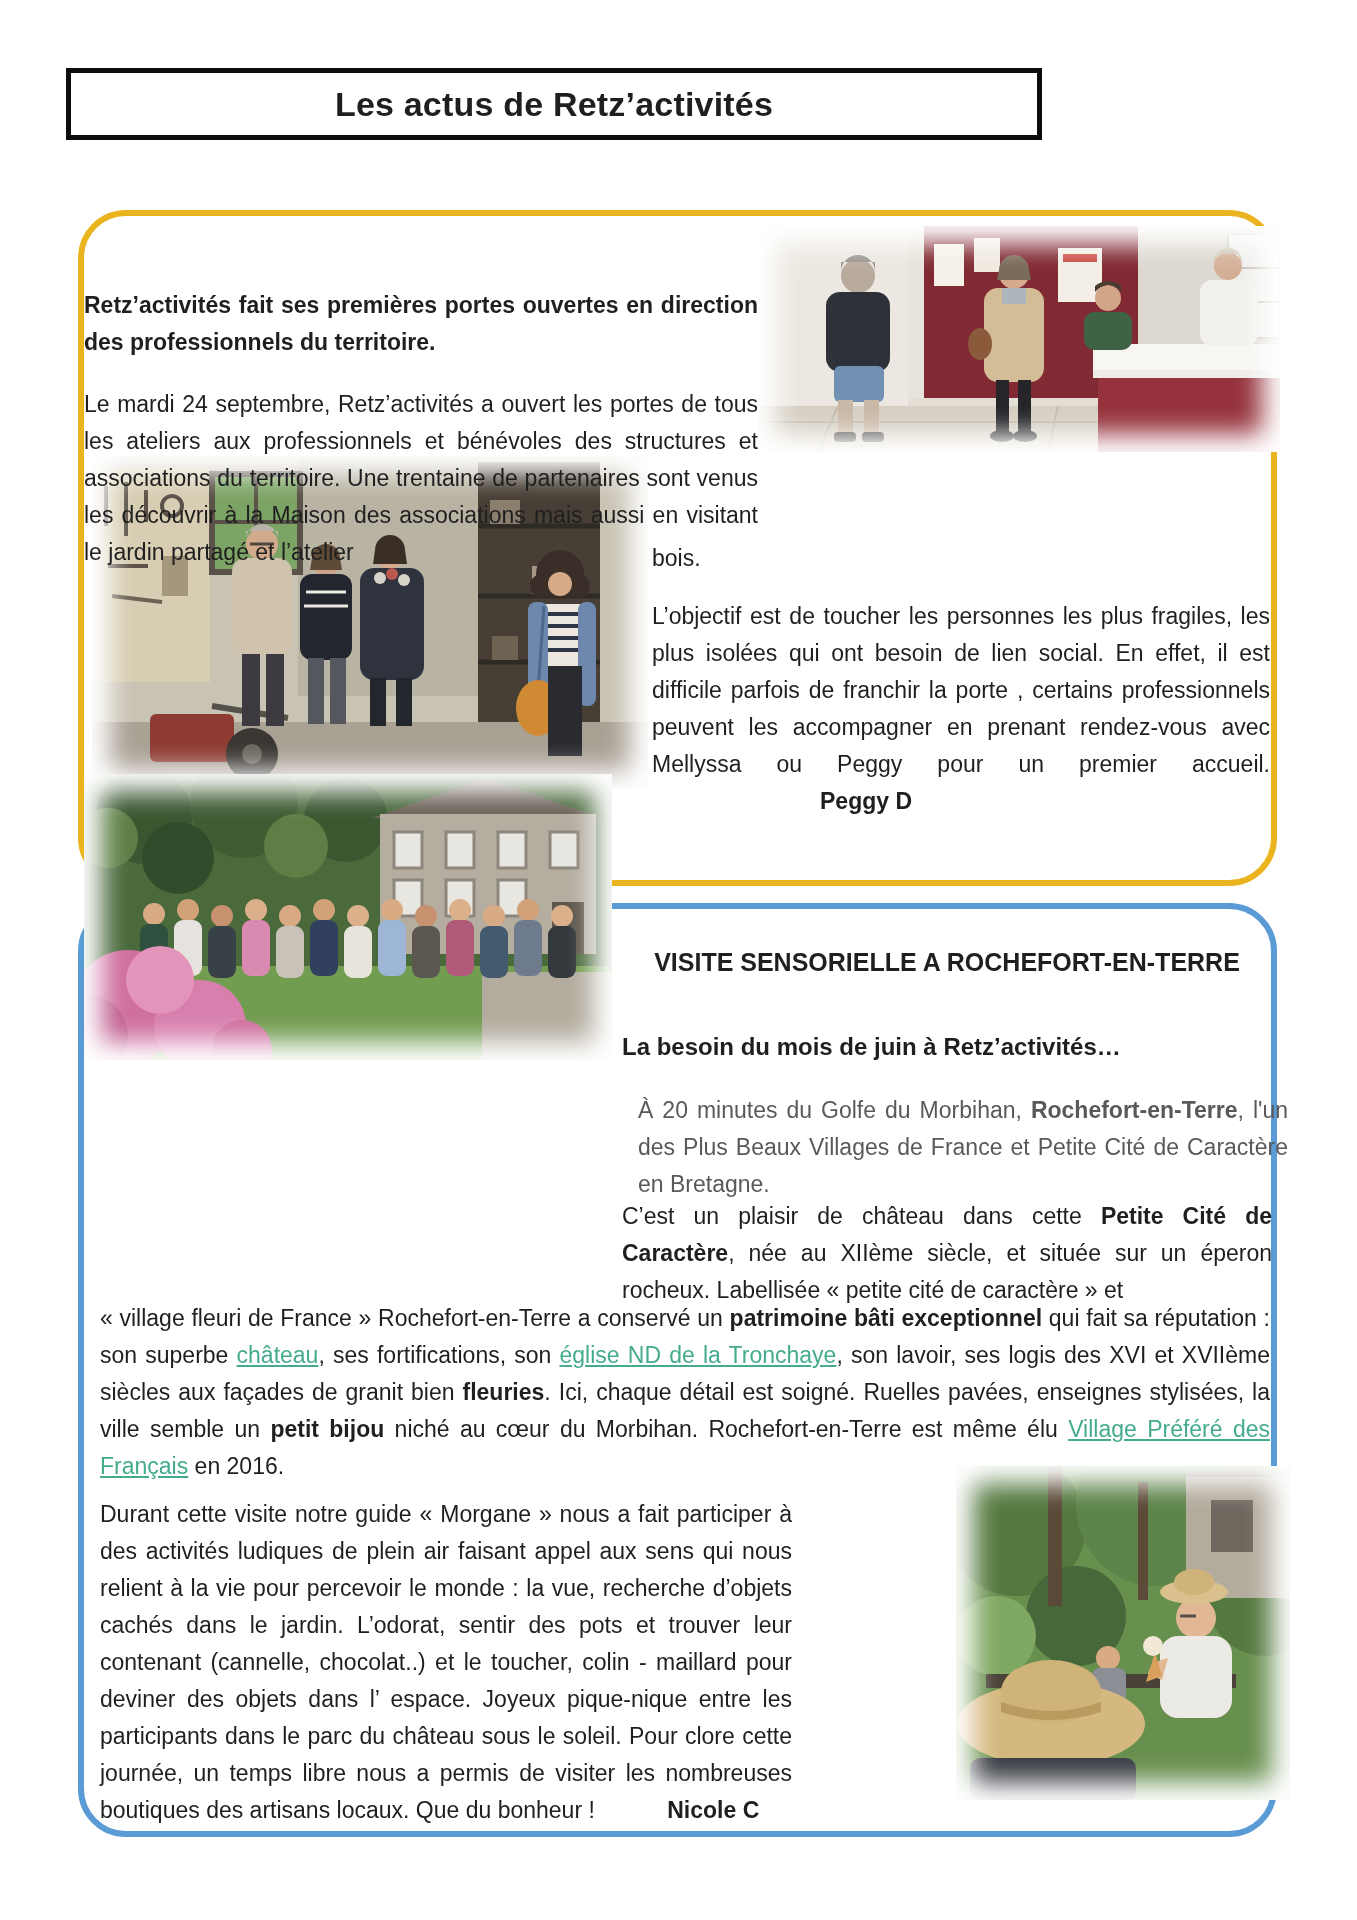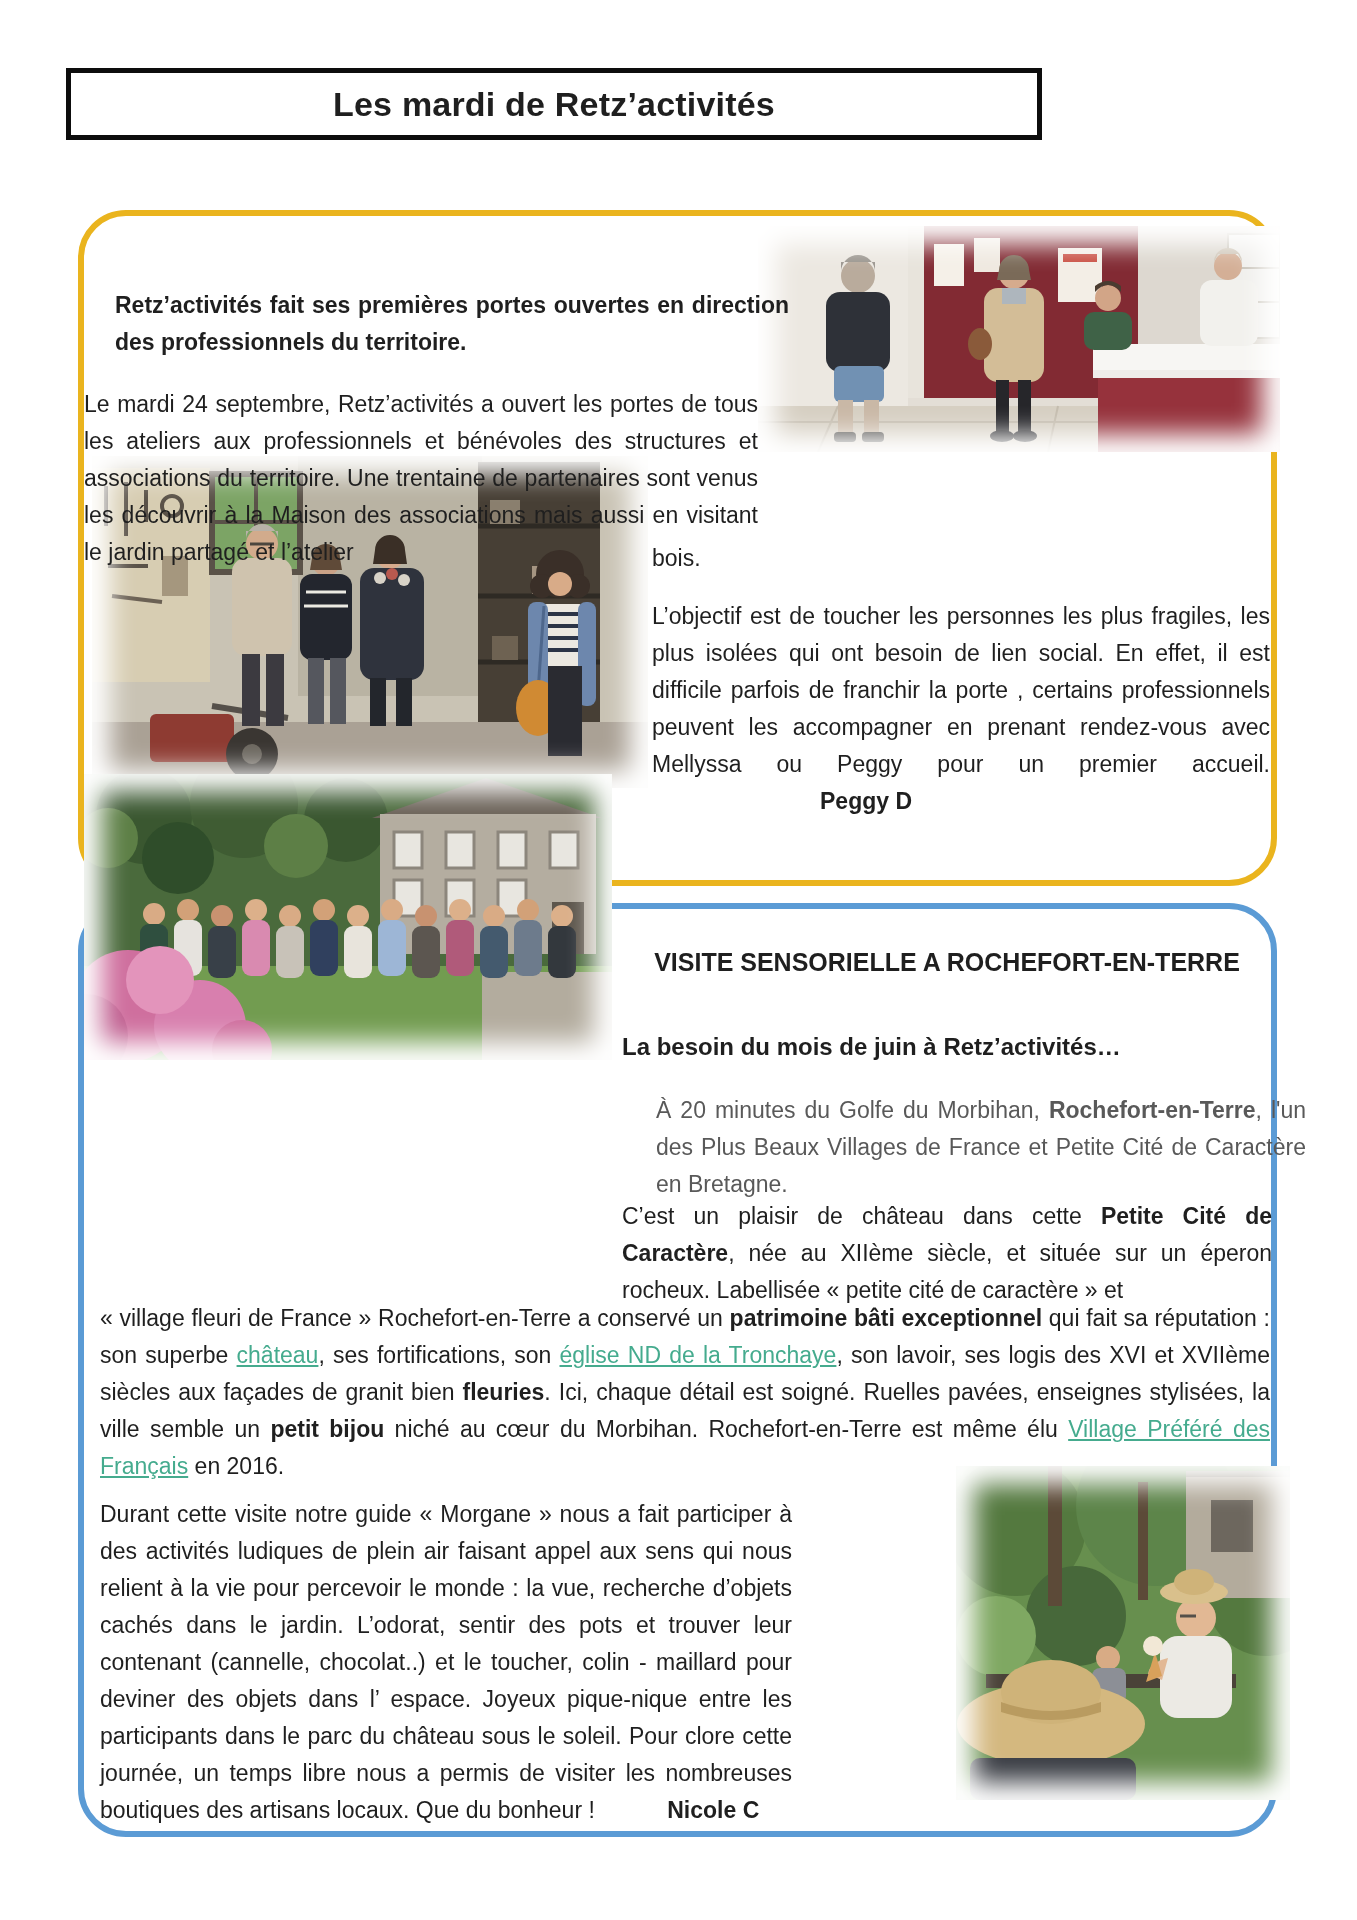--- a/index.html
+++ b/index.html
@@ -29,21 +29,21 @@
   .photo.top{z-index:6;}
   .photo svg{display:block;width:100%;height:100%;}
   .photo::after{content:"";position:absolute;inset:0;box-shadow:inset 0 0 26px 18px #fff;pointer-events:none;}
 </style>
 </head>
 <body>
 
 <div class="page">
 
   <div class="abs title-box">
-    <h1>Les mardi de Retz’activités</h1>
+    <h1>Les actus de Retz’activités</h1>
   </div>
 
   <div class="abs rbox box-yellow"></div>
 
   <div class="abs rbox box-blue"></div>
 
   <div class="abs photo" style="left:758px;top:226px;width:522px;height:226px;">
     <svg viewBox="0 0 522 226" preserveAspectRatio="none">
       <rect width="522" height="226" fill="#e3ded6"></rect>
       <rect x="0" y="0" width="150" height="190" fill="#ece8e1"></rect>
@@ -252,36 +252,36 @@
       <rect x="136" y="202" width="34" height="36" rx="8" fill="#8c8f96"></rect>
 
       <ellipse cx="95" cy="258" rx="94" ry="42" fill="#d4b87f"></ellipse>
       <ellipse cx="95" cy="226" rx="50" ry="32" fill="#cfb379"></ellipse>
       <path d="M45 236 q50 18 100 0 l0 10 q-50 16 -100 0 z" fill="#b99b60"></path>
       <rect x="14" y="292" width="166" height="42" rx="10" fill="#3a3d44"></rect>
     </svg>
   </div>
 
 
-  <div class="abs txt b" style="left:84px;top:287px;width:674px;margin-left:31px;">Retz’activités fait ses premières portes ouvertes en direction des professionnels du territoire.</div>
+  <div class="abs txt b" style="left:84px;top:287px;width:674px;">Retz’activités fait ses premières portes ouvertes en direction des professionnels du territoire.</div>
 
   <div class="abs txt" style="left:84px;top:386px;width:674px;">Le mardi 24 septembre, Retz’activités a ouvert les portes de tous les ateliers aux professionnels et bénévoles des structures et associations du territoire. Une trentaine de partenaires sont venus les découvrir à la Maison des associations mais aussi en visitant le jardin partagé et l’atelier</div>
 
   <div class="abs txt" style="left:652px;top:598px;width:618px;">
     <span>L’objectif est de toucher les personnes les plus fragiles, les plus isolées qui ont besoin de lien social. En effet, il est difficile parfois de franchir la porte , certains professionnels peuvent les accompagner en prenant rendez-vous avec Mellyssa ou Peggy pour un premier accueil.</span>
     <span class="sig" style="margin-left:168px;">Peggy D</span>
   </div>
 
   <div class="abs txt" style="left:652px;top:540px;width:300px;text-align:left;">bois.</div>
 
   <div class="abs heading" style="left:622px;top:948px;width:650px;">VISITE SENSORIELLE A ROCHEFORT-EN-TERRE</div>
 
   <div class="abs txt b" style="left:622px;top:1028px;width:650px;text-align:left;font-size:24px;">La besoin du mois de juin à Retz’activités…</div>
 
-  <div class="abs txt" style="left:656px;top:1092px;width:650px;"><span class="gray">À 20 minutes du Golfe du Morbihan, </span><span class="b gray">Rochefort-en-Terre</span><span class="gray">, l'un des Plus Beaux Villages de France et Petite Cité de Caractère en Bretagne.</span></div>
+  <div class="abs txt" style="left:638px;top:1092px;width:650px;"><span class="gray">À 20 minutes du Golfe du Morbihan, </span><span class="b gray">Rochefort-en-Terre</span><span class="gray">, l'un des Plus Beaux Villages de France et Petite Cité de Caractère en Bretagne.</span></div>
 
   <div class="abs txt" style="left:622px;top:1198px;width:650px;"><span>C’est un plaisir de château dans cette </span><span class="b">Petite Cité de Caractère</span><span>, née au XIIème siècle, et située sur un éperon rocheux. Labellisée  « petite cité de caractère » et</span></div>
 
   <div class="abs txt" style="left:100px;top:1300px;width:1170px;"><span>« village fleuri de France » Rochefort-en-Terre a conservé un </span><span class="b">patrimoine bâti exceptionnel</span><span> qui fait sa réputation :  son superbe </span><span class="link">château</span><span>, ses fortifications, son </span><span class="link">église ND de la Tronchaye</span><span>, son lavoir, ses logis des XVI et XVIIème siècles aux façades de granit bien </span><span class="b">fleuries</span><span>. Ici, chaque détail est soigné. Ruelles pavées, enseignes stylisées, la ville semble un </span><span class="b">petit bijou</span><span> niché au cœur du Morbihan. Rochefort-en-Terre est même élu </span><span class="link">Village Préféré des Français</span><span> en 2016.</span></div>
 
   <div class="abs txt" style="left:100px;top:1496px;width:692px;">
     <span>Durant cette visite notre guide « Morgane » nous a fait participer à des activités ludiques de plein air faisant appel aux sens qui nous relient à la vie pour percevoir le monde : la vue, recherche d’objets cachés dans le jardin. L’odorat, sentir des pots et  trouver leur contenant (cannelle, chocolat..) et le toucher, colin - maillard pour deviner des objets dans l’ espace. Joyeux pique-nique entre les participants dans le parc du château sous le soleil. Pour clore cette journée, un temps libre nous a permis de visiter les nombreuses boutiques des artisans locaux. Que du bonheur !</span>
     <span class="sig" style="margin-left:66px;margin-top:17px;">Nicole C</span>
   </div>
 

